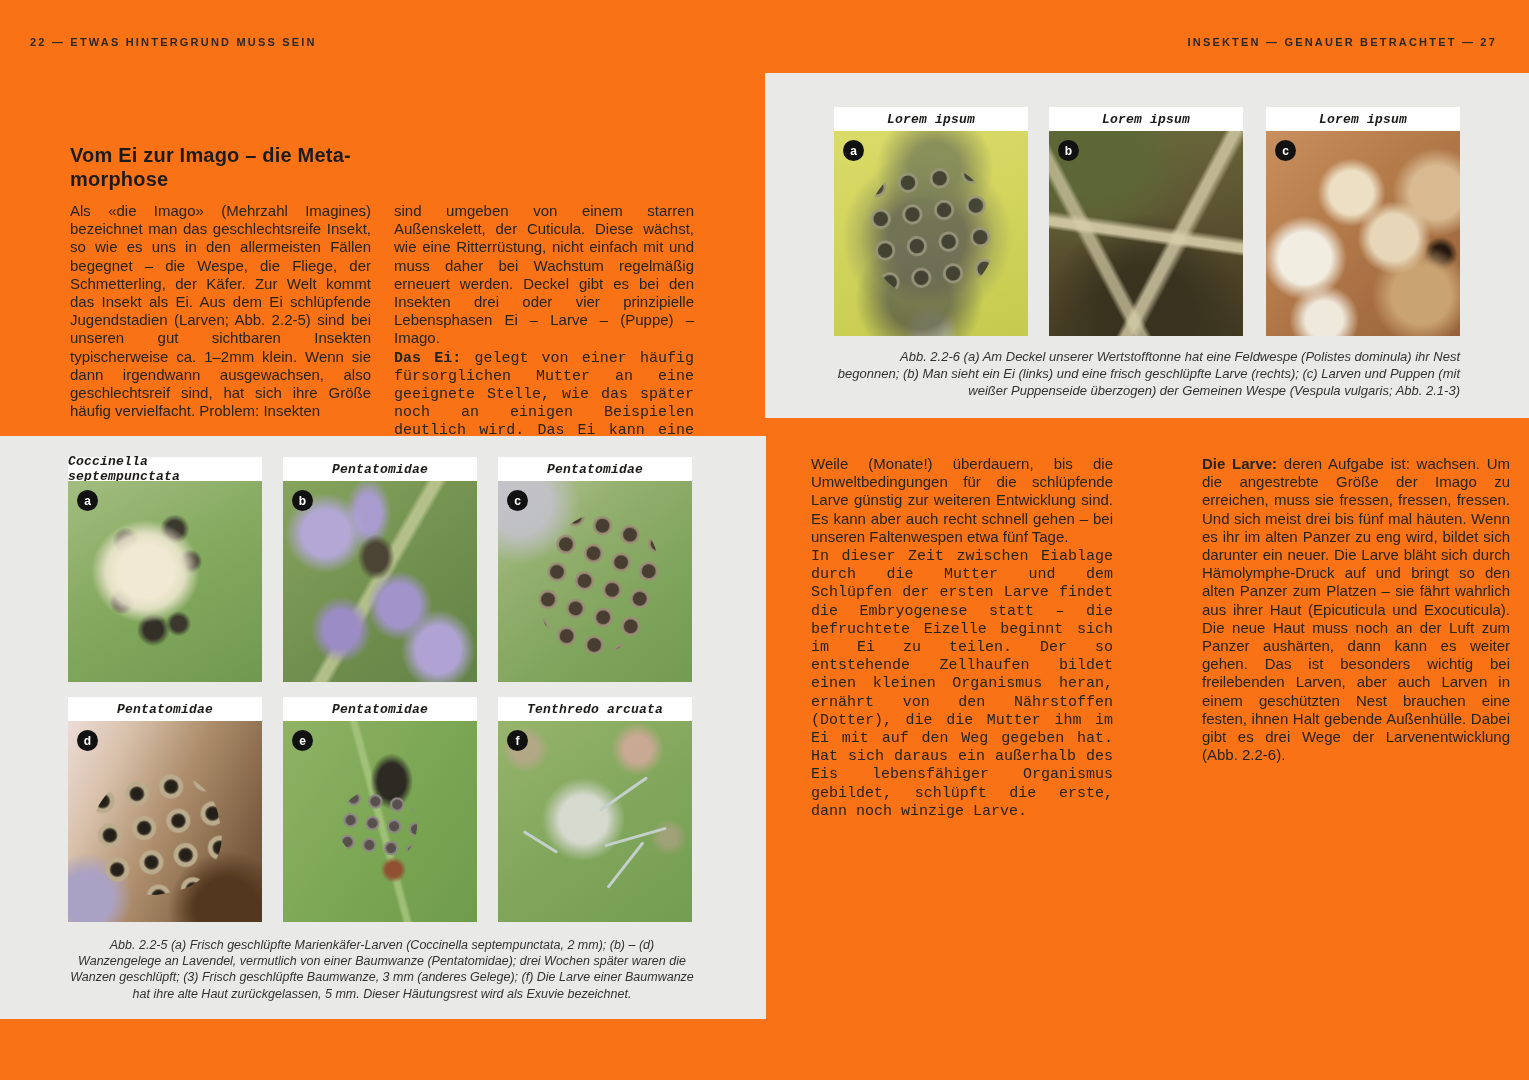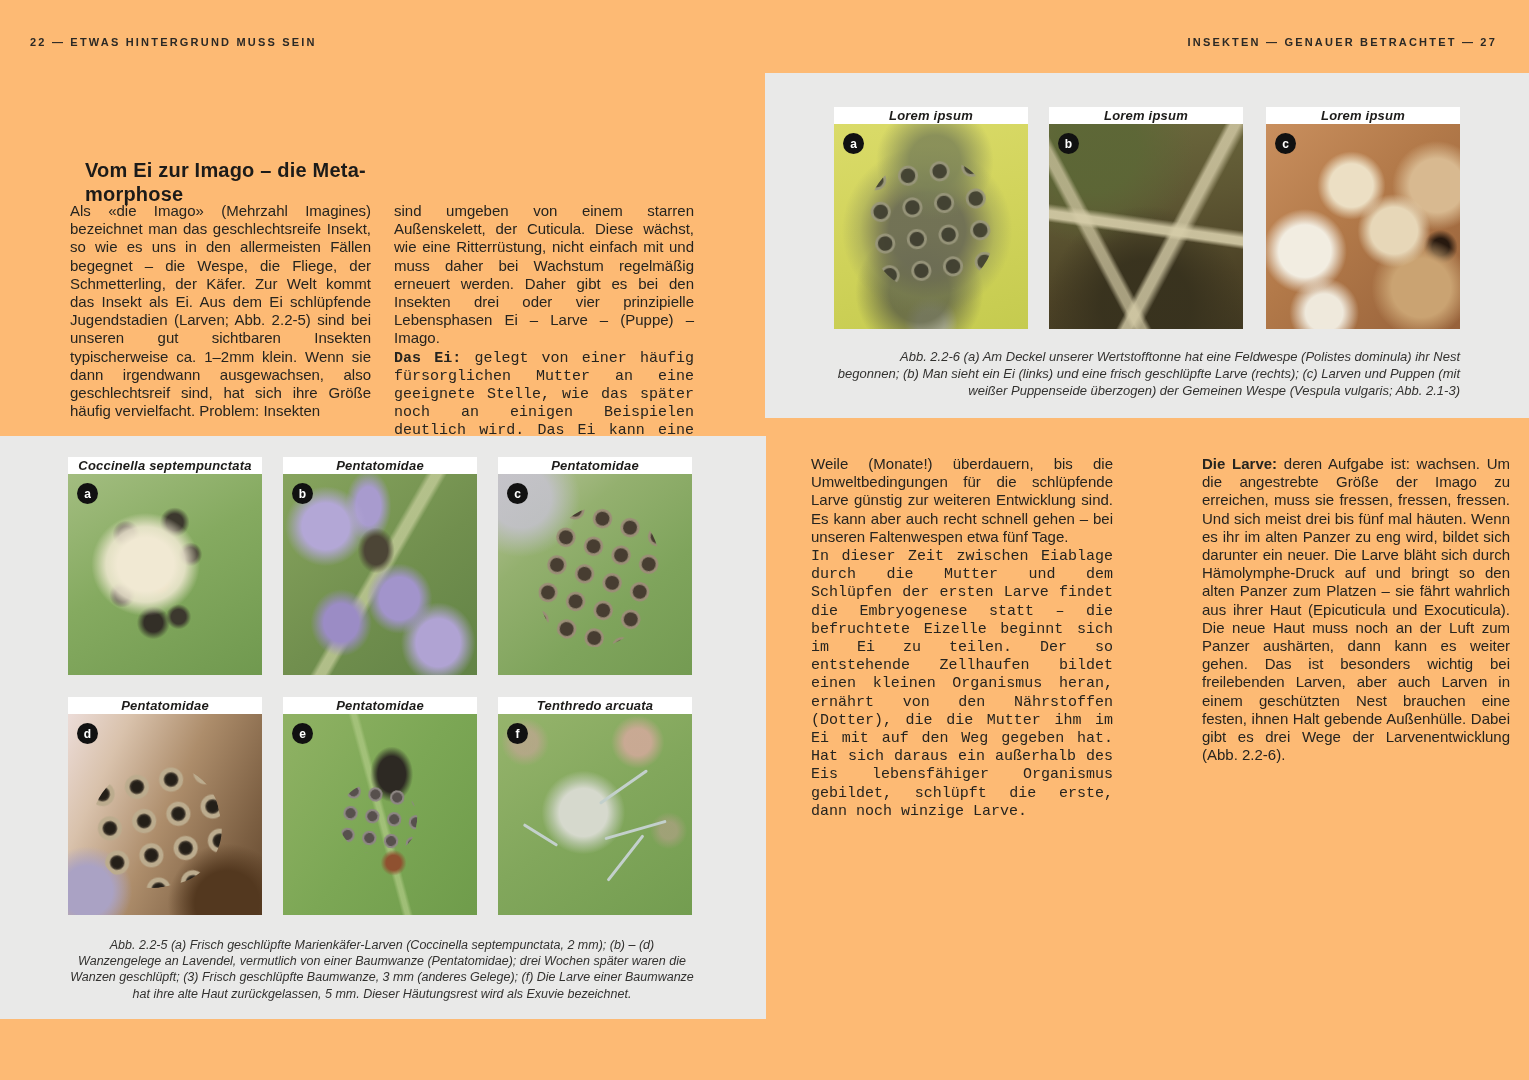--- a/index.html
+++ b/index.html
@@ -1,43 +1,43 @@
 <!DOCTYPE html>
 <html lang="de"><head>
 <meta charset="utf-8">
 <style>
   html,body{margin:0;padding:0;background:#ffffff;}
-  #page{position:relative;width:1529px;height:1080px;background:#fdba74;overflow:hidden;
+  #page{position:relative;width:1529px;height:1080px;background:#f97316;overflow:hidden;
         font-family:"Liberation Sans",sans-serif;color:#21201d;}
 
   
   .runhead{position:absolute;top:36px;font-size:11px;font-weight:bold;letter-spacing:2.2px;color:#2b2925;white-space:nowrap;}
   .runhead.left{left:30px;}
   .runhead.right{right:32px;}
 
   
-  #title{position:absolute;left:70px;top:143px;width:310px;margin:15px;font-size:20px;line-height:24px;font-weight:bold;color:#1c1b19;letter-spacing:.2px;}
+  #title{position:absolute;left:70px;top:143px;width:310px;margin:0;font-size:20px;line-height:24px;font-weight:bold;color:#1c1b19;letter-spacing:.2px;}
   .bodytext{position:absolute;width:301px;font-size:15px;line-height:18.2px;text-align:justify;color:#26241f;}
   .bodytext p{margin:0;}
   .bodytext p.mt{margin-top:2px;font-family:Liberation Mono, monospace;}
   #colA{left:70px;top:202px;}
   #colB{left:394px;top:202px;width:300px;}
   #colC{left:811px;top:455px;width:302px;}
   #colD{left:1202px;top:455px;width:308px;}
   .lead{font-weight:bold;}
 
   
   .graybox{position:absolute;background:#e9e9e8;}
   #graybox-top{left:765px;top:73px;width:764px;height:345px;}
   #graybox-bottom{left:0;top:436px;width:766px;height:583px;}
 
   
   .panel{position:absolute;width:194px;}
-  .strip{height:17px;background:#ffffff;display:flex;align-items:center;justify-content:center;
-         font-style:italic;font-weight:bold;font-size:13px;color:#1c1b19;font-family:Liberation Sans, sans-serif;letter-spacing:.2px;}
+  .strip{height:24px;background:#ffffff;display:flex;align-items:center;justify-content:center;
+         font-style:italic;font-weight:bold;font-size:13px;color:#1c1b19;font-family:Liberation Mono, monospace;letter-spacing:.2px;}
   .photo{position:relative;width:100%;overflow:hidden;}
   .panel.toprow .photo{height:205px;}
   .panel.botrow .photo{height:201px;}
   .badge{position:absolute;left:9px;top:9px;width:21px;height:21px;border-radius:50%;background:#111111;color:#ffffff;
          font-size:12px;font-weight:bold;display:flex;align-items:center;justify-content:center;line-height:1;}
 
   #tp-a{left:834px;top:107px;}  #tp-b{left:1049px;top:107px;}  #tp-c{left:1266px;top:107px;}
   #bp-a{left:68px;top:457px;}   #bp-b{left:283px;top:457px;}   #bp-c{left:498px;top:457px;}
   #bp-d{left:68px;top:697px;}   #bp-e{left:283px;top:697px;}   #bp-f{498px;}
   #bp-d,#bp-e,#bp-f{top:697px;} #bp-f{left:498px;}
@@ -139,21 +139,21 @@
 
   <div class="runhead left">22 — ETWAS HINTERGRUND MUSS SEIN</div>
   <div class="runhead right">INSEKTEN — GENAUER BETRACHTET — 27</div>
 
   <h1 id="title"><span>Vom Ei zur Imago – die Meta-</span><br><span>morphose</span></h1>
 
   <div id="colA" class="bodytext">
     <p>Als «die Imago» (Mehrzahl Imagines) bezeichnet man das geschlechtsreife Insekt, so wie es uns in den allermeisten Fällen begegnet – die Wespe, die Fliege, der Schmetterling, der Käfer. Zur Welt kommt das Insekt als Ei.  Aus dem Ei schlüpfende Jugendstadien (Larven; Abb. 2.2-5) sind bei unseren gut sichtbaren Insekten typischerweise ca. 1–2mm klein. Wenn sie dann irgendwann ausgewachsen, also geschlechtsreif sind, hat sich ihre Größe häufig vervielfacht. Problem: Insekten</p>
   </div>
   <div id="colB" class="bodytext">
-    <p>sind umgeben von einem starren Außenskelett, der Cuticula. Diese wächst, wie eine Ritterrüstung, nicht einfach mit und muss daher bei Wachstum regelmäßig erneuert werden. Daher gibt es bei den Insekten drei oder vier prinzipielle Lebensphasen Ei – Larve – (Puppe) – Imago.</p>
+    <p>sind umgeben von einem starren Außenskelett, der Cuticula. Diese wächst, wie eine Ritterrüstung, nicht einfach mit und muss daher bei Wachstum regelmäßig erneuert werden. Deckel gibt es bei den Insekten drei oder vier prinzipielle Lebensphasen Ei – Larve – (Puppe) – Imago.</p>
     <p class="mt"><b class="lead">Das Ei:</b><span> gelegt von einer häufig fürsorglichen Mutter an eine geeignete Stelle, wie das später noch an einigen Beispielen deutlich wird. Das Ei kann eine ganze</span></p>
   </div>
 
   <div id="graybox-top" class="graybox"></div>
 
   <div class="panel toprow" id="tp-a">
     <div class="strip">Lorem ipsum</div>
     <div class="photo ph-ta">
       <div class="cells cells-ta"></div>
       <div class="badge">a</div>

